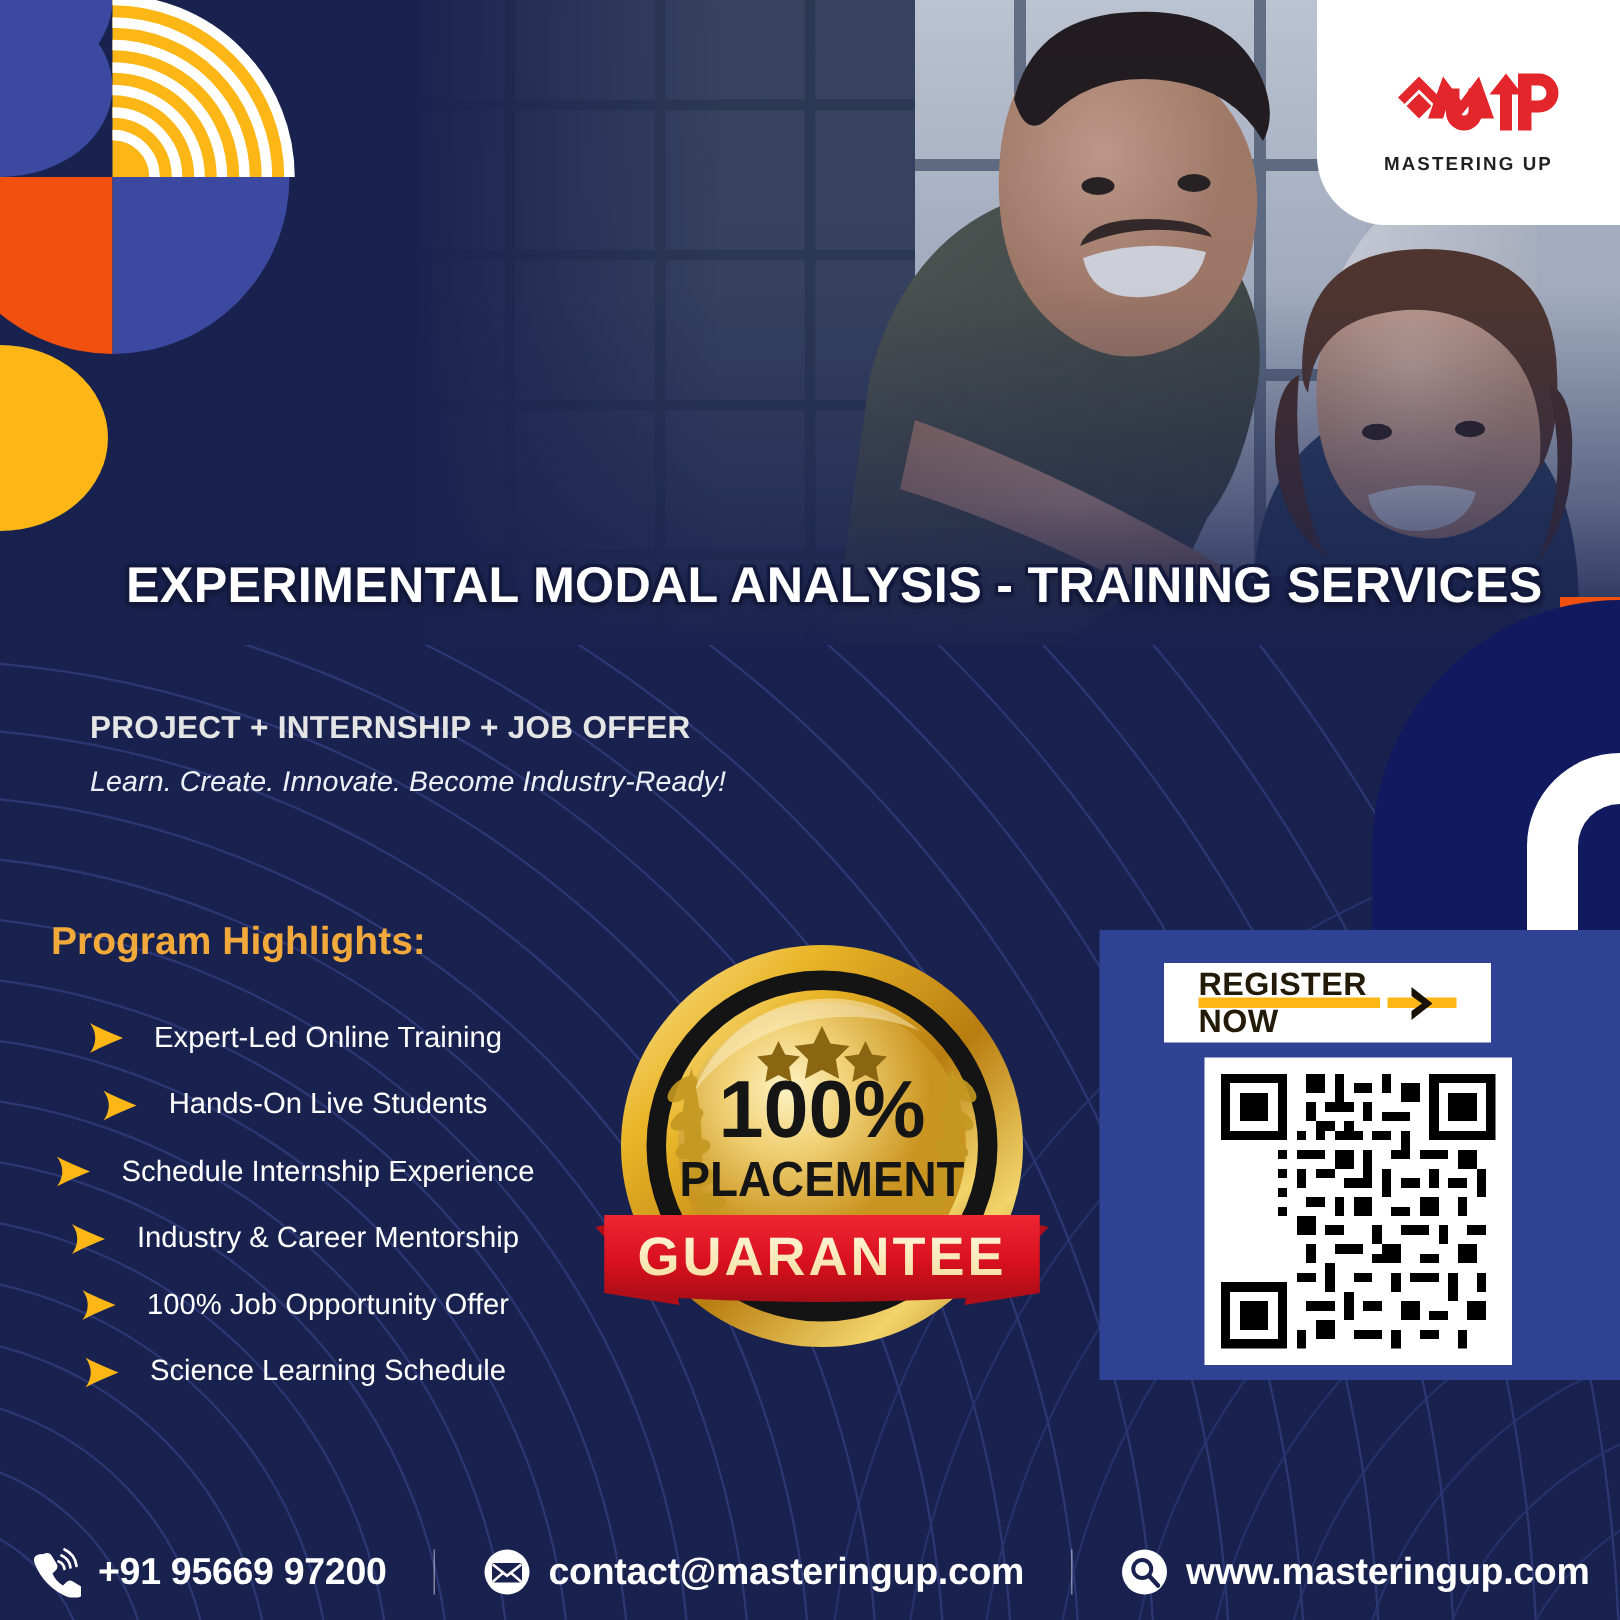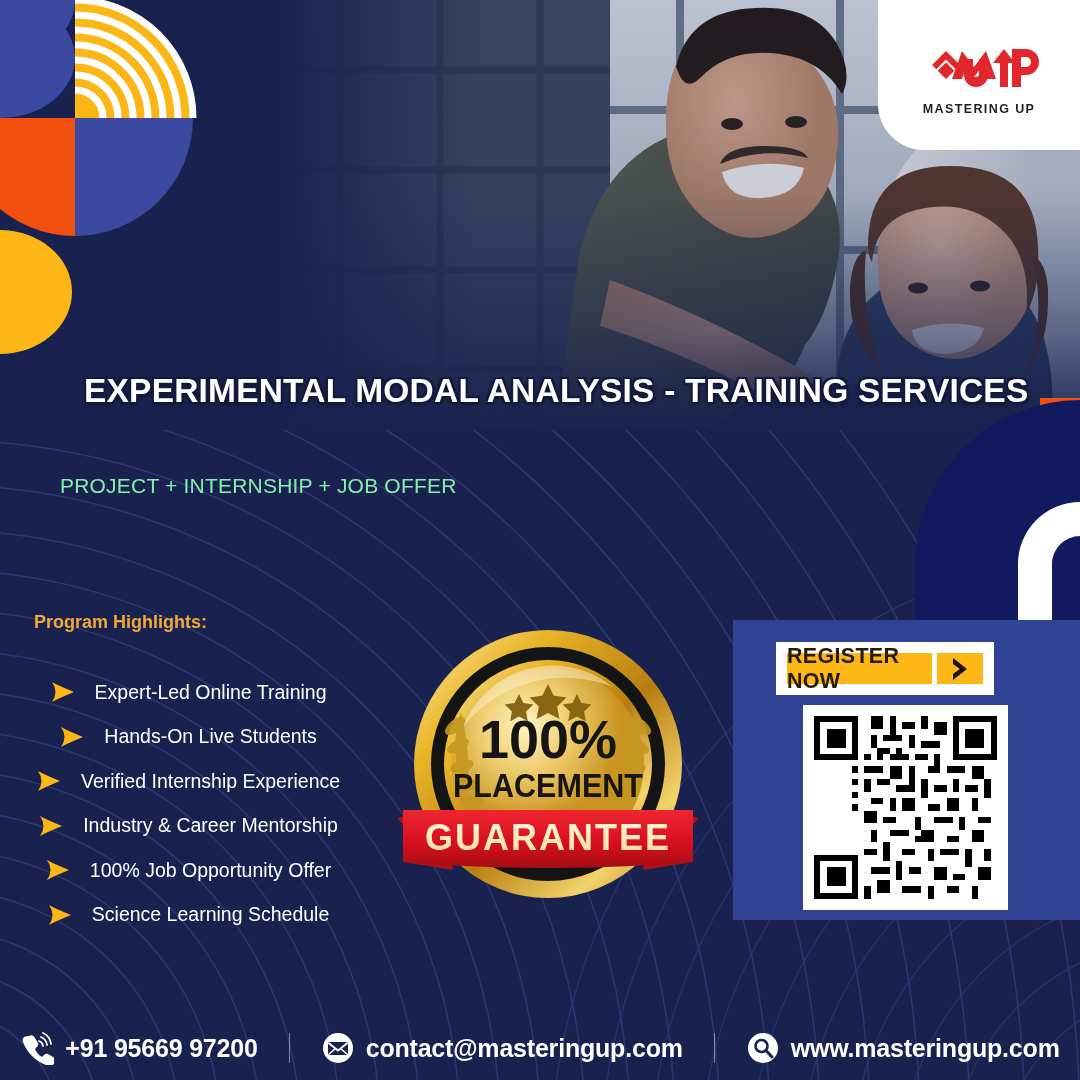--- a/index.html
+++ b/index.html
@@ -64,50 +64,50 @@
     font-size:33.5px; font-weight:bold; color:#ffffff;
     letter-spacing:.2px; white-space:nowrap;
     text-shadow:
       -2px -2px 0 #12193c, 2px -2px 0 #12193c,
       -2px 2px 0 #12193c, 2px 2px 0 #12193c,
       0 2px 5px rgba(0,0,0,.55);
     margin-left: 24px;
   }
   .subtitle {
     position:absolute; left:60px; top:474px; z-index:8;
-    font-size:21px; font-weight:normal; color:#86efac; letter-spacing:.2px;
+    font-size:21px; font-weight:bold; color:#e5e5e5; letter-spacing:.2px;
   }
   .tagline {
     position:absolute; left:60px; top:511px; z-index:8;
     font-size:19px; font-style:italic; color:#eef0f8; letter-spacing:.1px;
   }
 
   
   .highlights-title {
     position:absolute; left:34px; top:612px; z-index:8;
-    font-size:18px; font-weight:bold; color:#f0a93a;
+    font-size:26px; font-weight:bold; color:#f0a93a;
   }
   .bullets { position:absolute; left:36px; top:670px; z-index:8; }
   .bullet { display:flex; align-items:center; height:44.5px;justify-content:center; }
   .bullet-arrow { width:26px; height:22px; flex:0 0 26px; }
   .bullet-label {
     margin-left:19px; font-size:19.5px; color:#ffffff; white-space:nowrap;
   }
 
   
   .badge { position:absolute; left:383px; top:622px; width:330px; height:296px; z-index:8; }
 
   
   .reg-panel {
     position:absolute; left:733px; top:620px; width:347px; height:300px;
     background:#2f4293; z-index:7;
   }
   .reg-btn-frame {
     position:absolute; left:43px; top:22px; width:218px; height:53px;
-    background:#ffffff; display:flex; padding:11px; gap:5px;
+    background:#ffffff; display:flex; padding:23px; gap:5px;
   }
   .reg-btn {
     flex:1; background:#fcb716; display:flex;
     align-items:center; justify-content:center;
   }
   .reg-btn-label {
     font-size:21.5px; font-weight:bold; color:#231a08;
     letter-spacing:.3px; font-stretch:condensed;
   }
   .reg-chev {
@@ -307,40 +307,41 @@
         <path d="M86 52 v-24 h-7 l11 -14 l11 14 h-7 v24 z"></path>
 
         <path d="M98 14 h14 a13 13 0 0 1 0 26 h-5 v12 h-9 z m9 8 v10 h5 a5 5 0 0 0 0 -10 z"></path>
       </g>
     </svg>
     <div class="logo-word">MASTERING UP</div>
   </div>
 
   <div class="title">EXPERIMENTAL MODAL ANALYSIS - TRAINING SERVICES</div>
   <div class="subtitle">PROJECT + INTERNSHIP + JOB OFFER</div>
+  <div class="tagline">Learn. Create. Innovate. Become Industry-Ready!</div>
 
   <div class="highlights-title">Program Highlights:</div>
   <div class="bullets">
     <div class="bullet">
       <svg class="bullet-arrow" viewBox="0 0 26 22">
           <path d="M2 1 q7 10 0 20 q5 -3 22 -10 q-17 -7 -22 -10 z" fill="#fcb716"></path>
         </svg>
       <span class="bullet-label">Expert-Led Online Training</span>
     </div>
     <div class="bullet">
       <svg class="bullet-arrow" viewBox="0 0 26 22">
           <path d="M2 1 q7 10 0 20 q5 -3 22 -10 q-17 -7 -22 -10 z" fill="#fcb716"></path>
         </svg>
       <span class="bullet-label">Hands-On Live Students</span>
     </div>
     <div class="bullet">
       <svg class="bullet-arrow" viewBox="0 0 26 22">
           <path d="M2 1 q7 10 0 20 q5 -3 22 -10 q-17 -7 -22 -10 z" fill="#fcb716"></path>
         </svg>
-      <span class="bullet-label">Verified Internship Experience</span>
+      <span class="bullet-label">Schedule Internship Experience</span>
     </div>
     <div class="bullet">
       <svg class="bullet-arrow" viewBox="0 0 26 22">
           <path d="M2 1 q7 10 0 20 q5 -3 22 -10 q-17 -7 -22 -10 z" fill="#fcb716"></path>
         </svg>
       <span class="bullet-label">Industry &amp; Career Mentorship</span>
     </div>
     <div class="bullet">
       <svg class="bullet-arrow" viewBox="0 0 26 22">
           <path d="M2 1 q7 10 0 20 q5 -3 22 -10 q-17 -7 -22 -10 z" fill="#fcb716"></path>

